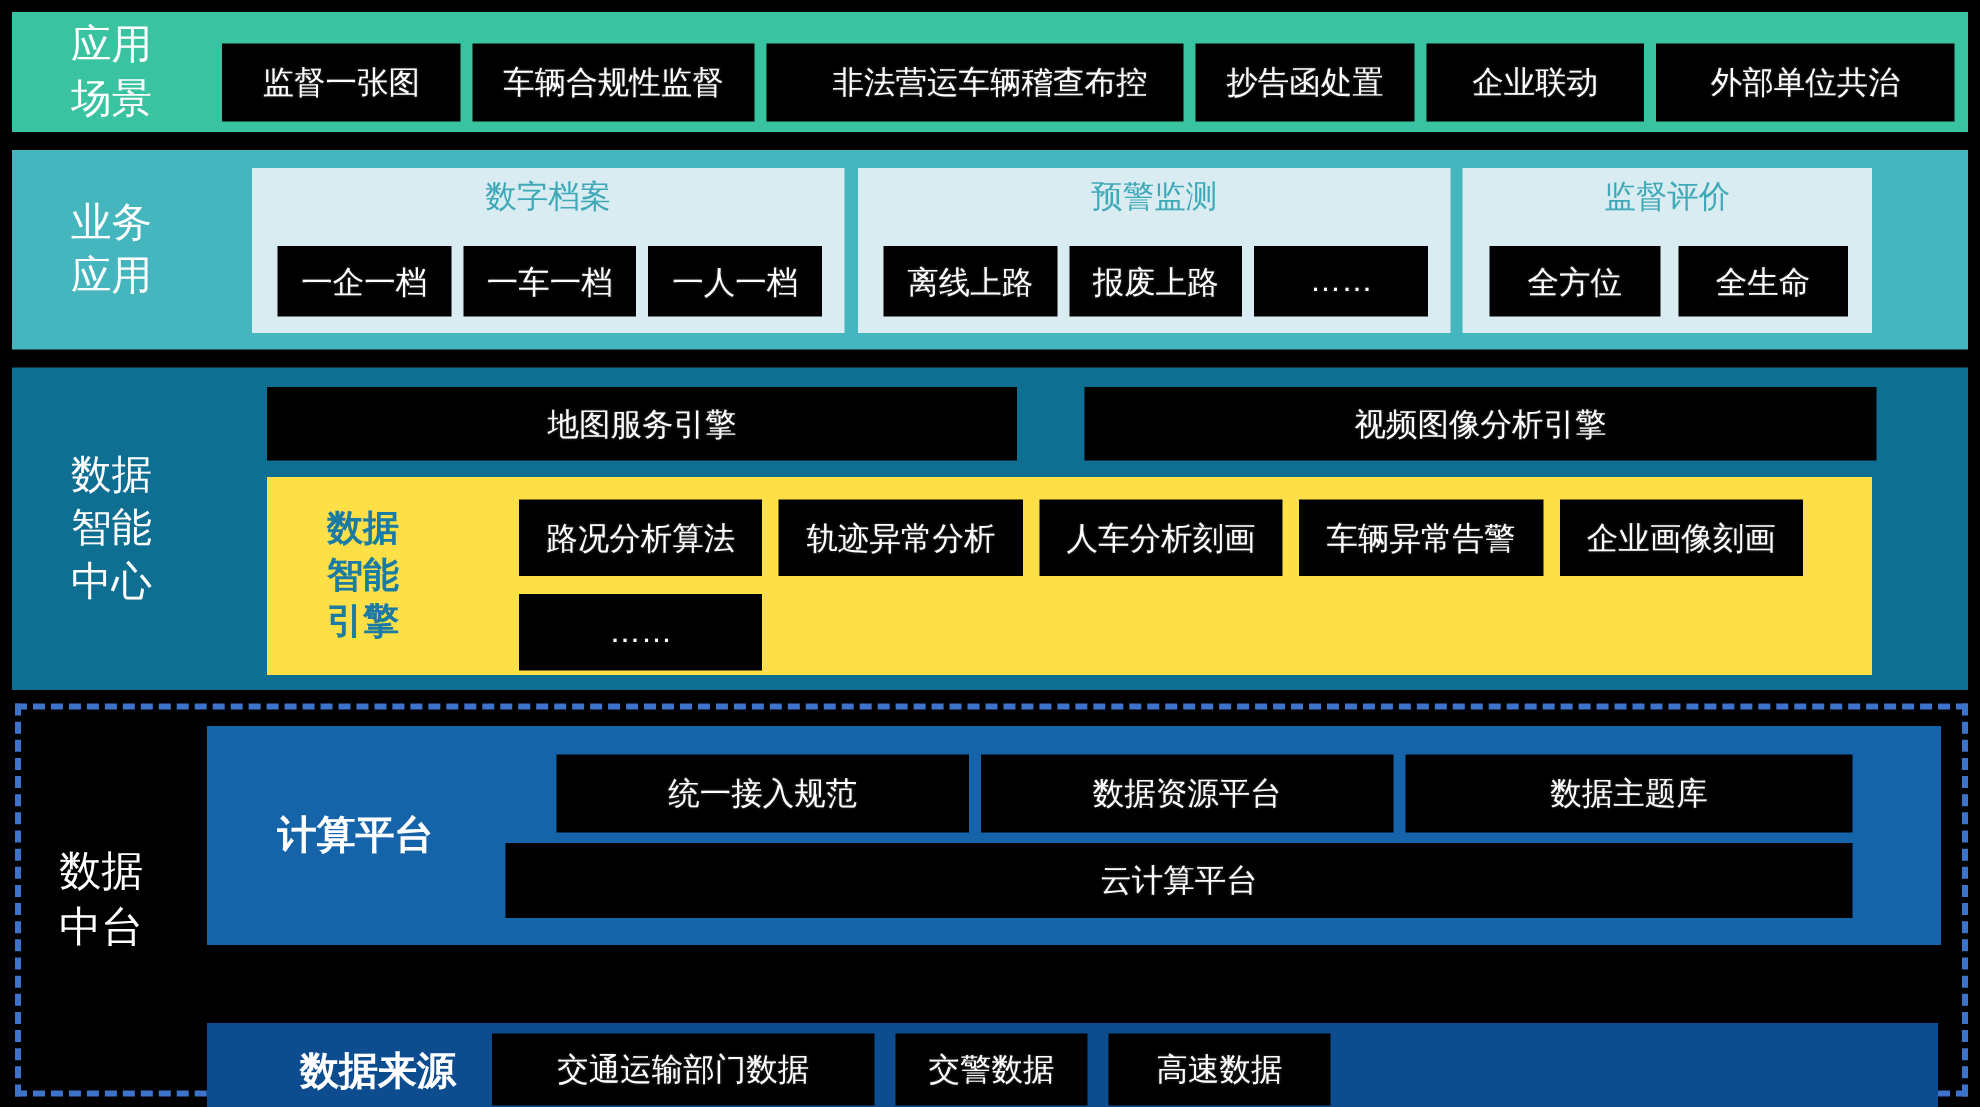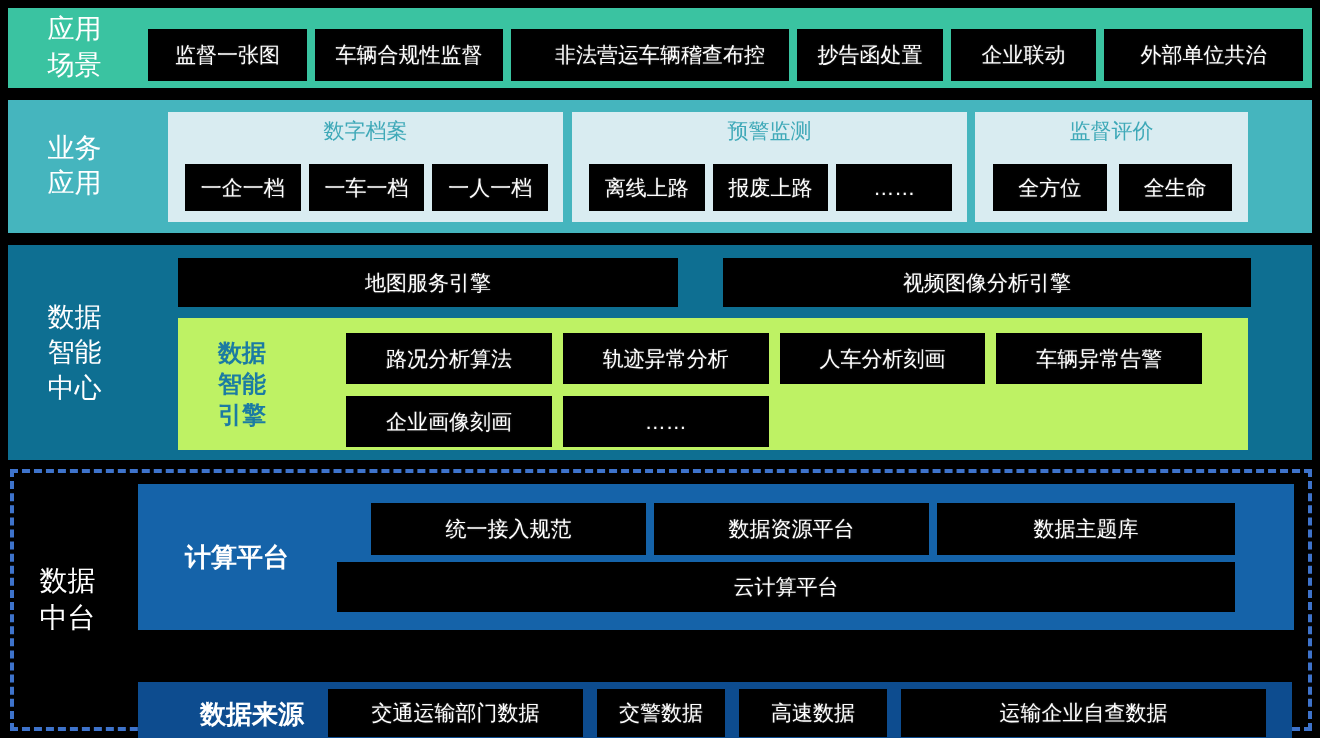--- a/index.html
+++ b/index.html
@@ -36,26 +36,26 @@
   .light-panel:nth-of-type(3){left:967px;width:273px;}
   .light-title{margin-top:5px;text-align:center;font-size:21px;color:#3FA9B8;font-weight:400;}
   .light-row{position:absolute;left:17px;right:15px;bottom:11px;height:47px;display:flex;gap:8px;}
   .light-panel:nth-of-type(3) .light-row{left:18px;right:16px;gap:12px;}
   .light-row .bbox{flex:1;}
 
   
   .engines-row{position:absolute;left:170px;top:13px;width:1073px;height:49px;display:flex;gap:45px;}
   .engines-row .bbox:nth-child(1){flex:0 0 500px;}
   .engines-row .bbox:nth-child(2){flex:1;}
-  .engine-panel{position:absolute;left:170px;top:73px;width:1070px;height:132px;background:#bef264;}
+  .engine-panel{position:absolute;left:170px;top:73px;width:1070px;height:132px;background:#fde047;}
   .engine-label{position:absolute;left:40px;top:50%;transform:translateY(-50%);
     width:2.2em;color:#1B7BA3;font-size:24px;font-weight:700;line-height:1.3;
     word-break:break-all;}
   .engine-grid{position:absolute;left:168px;top:15px;width:856px;display:grid;
-    grid-template-columns:1fr 1fr 1fr 1fr;grid-auto-rows:51px;gap:12px 11px;}
+    grid-template-columns:1fr 1fr 1fr 1fr 1fr;grid-auto-rows:51px;gap:12px 11px;}
 
   
   .blue-panel{position:absolute;}
   .compute-panel{left:124px;top:11px;width:1156px;height:146px;background:#1563A9;}
   .sources-panel{left:124px;top:173px;width:1154px;height:63px;background:#0D4C8F;margin-top:36px;}
   .panel-label{position:absolute;top:50%;transform:translateY(-50%);
     color:#fff;font-size:26px;font-weight:700;white-space:nowrap;}
   .compute-panel .panel-label{left:47px;}
   .sources-panel .panel-label{left:62px;}
   .compute-rows{position:absolute;left:199px;top:19px;width:898px;}
@@ -150,18 +150,17 @@
             <div class="bbox">云计算平台</div>
           </div>
       </div>
     </div>
     <div class="blue-panel sources-panel">
       <div class="panel-label">数据来源</div>
       <div class="sources-row" id="sources-row">
           <div class="bbox">交通运输部门数据</div>
           <div class="bbox">交警数据</div>
           <div class="bbox">高速数据</div>
-          <div class="bbox">运输企业自查数据</div>
         </div>
     </div>
   </section>
 
 </div>
 
 </body></html>

